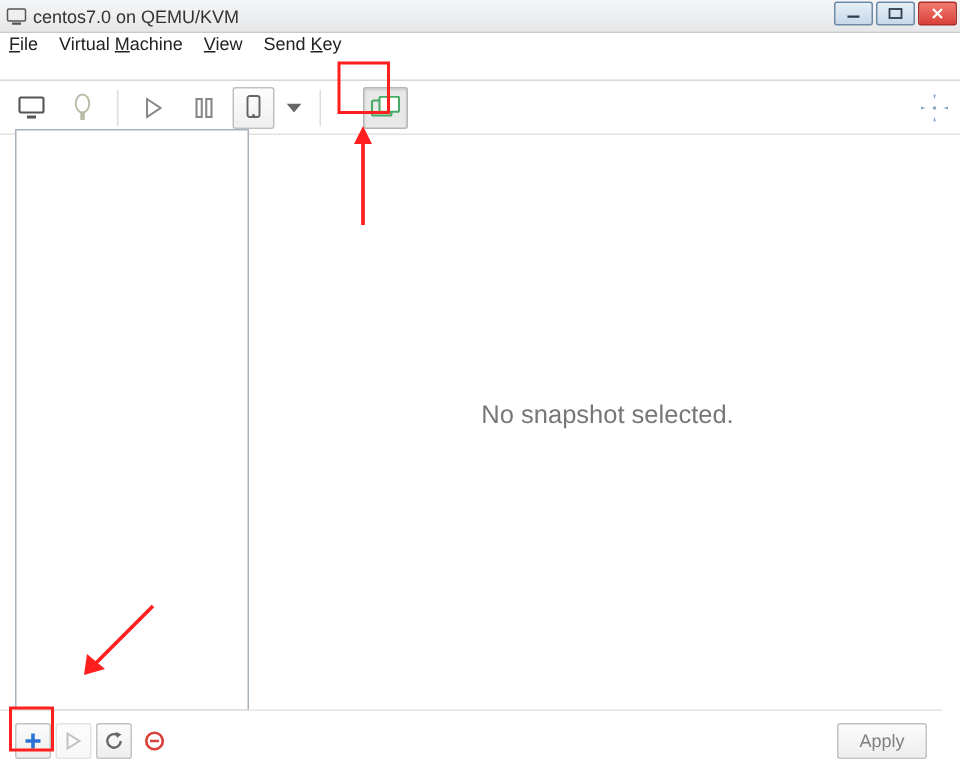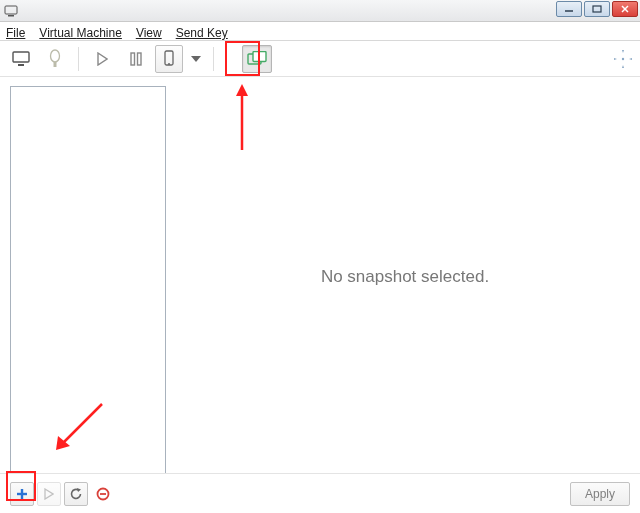--- a/index.html
+++ b/index.html
@@ -45,28 +45,27 @@
     font-size: 10px;
     color: #2c3e50;
   }
   .win-btn.close {
     background: linear-gradient(#f07a6f, #d9413a);
     border-color: #a82f28;
     color: #fff;
   }
   
   .menubar {
-    height: 19px;
-    display: flex;
-    align-items: flex-end;
+    height: 32px;
+    display: flex;
+    align-items: flex-start;
     padding: 0 6px;
     gap: 14px;
     border-bottom: 1px solid #d8d8d8;
     color: #222;
-    text-decoration: underline;
   }
   .menu-item { }
   .menu-item .u { text-decoration: underline; }
   
   .toolbar {
     height: 36px;
     display: flex;
     align-items: center;
     padding: 0 6px;
     gap: 4px;
@@ -117,21 +116,21 @@
     flex: 1;
     display: flex;
     align-items: center;
     justify-content: center;
     color: #777;
     font-size: 17px;
   }
   
   .bottombar {
     position: absolute;
-    left: 0; right: 0; bottom: 0;
+    left: 0; right: 12px; bottom: 0;
     height: 40px;
     display: flex;
     align-items: center;
     padding: 0 10px;
     border-top: 1px solid #e4e4e4;
   }
   .small-btn {
     width: 24px; height: 24px;
     border: 1px solid #c2c2c2;
     background: linear-gradient(#fbfbfb,#eeeeee);
@@ -167,20 +166,21 @@
 </head>
 <body>
 
 <div class="titlebar">
   <span class="title-icon">
     <svg width="14" height="12" viewBox="0 0 14 12">
       <rect x="1" y="1" width="12" height="8" rx="1" fill="none" stroke="#555" stroke-width="1"></rect>
       <rect x="4" y="10" width="6" height="1.5" fill="#555"></rect>
     </svg>
   </span>
+  <span class="title-text">centos7.0 on QEMU/KVM</span>
   <div class="win-controls">
     <div class="win-btn">
       <svg width="10" height="8">
           <line x1="1" y1="6" x2="9" y2="6" stroke="#2c3e50" stroke-width="1.5"></line>
         </svg>
     </div>
     <div class="win-btn">
       <svg width="10" height="8">
           <rect x="1" y="1" width="8" height="6" fill="none" stroke="#2c3e50" stroke-width="1.2"></rect>
         </svg>

